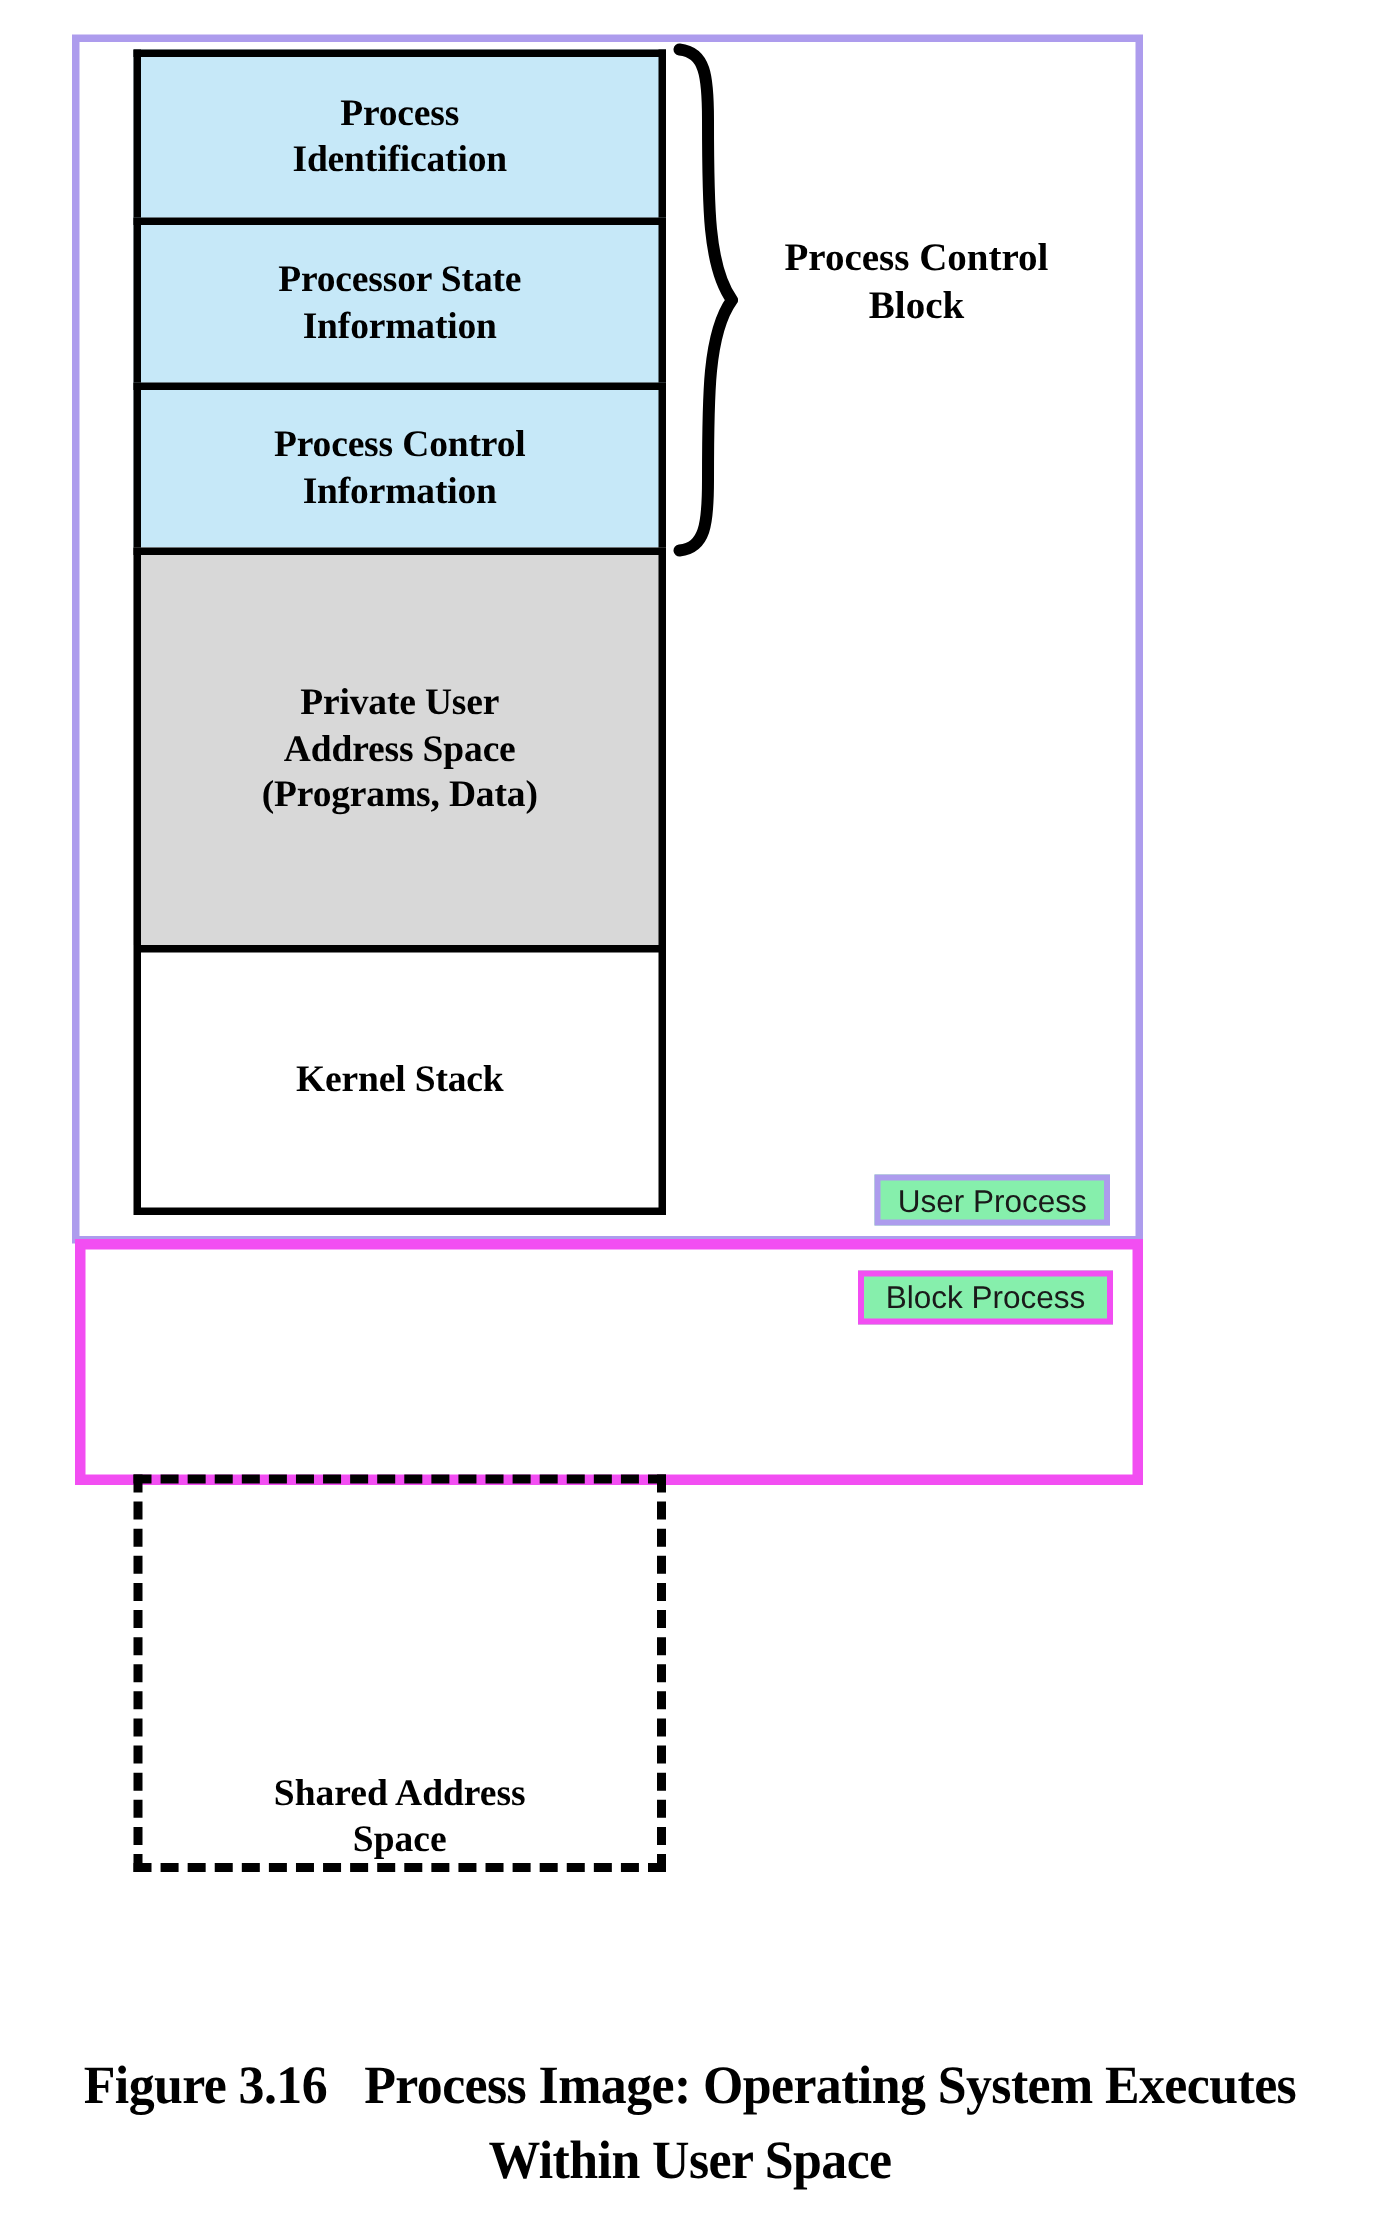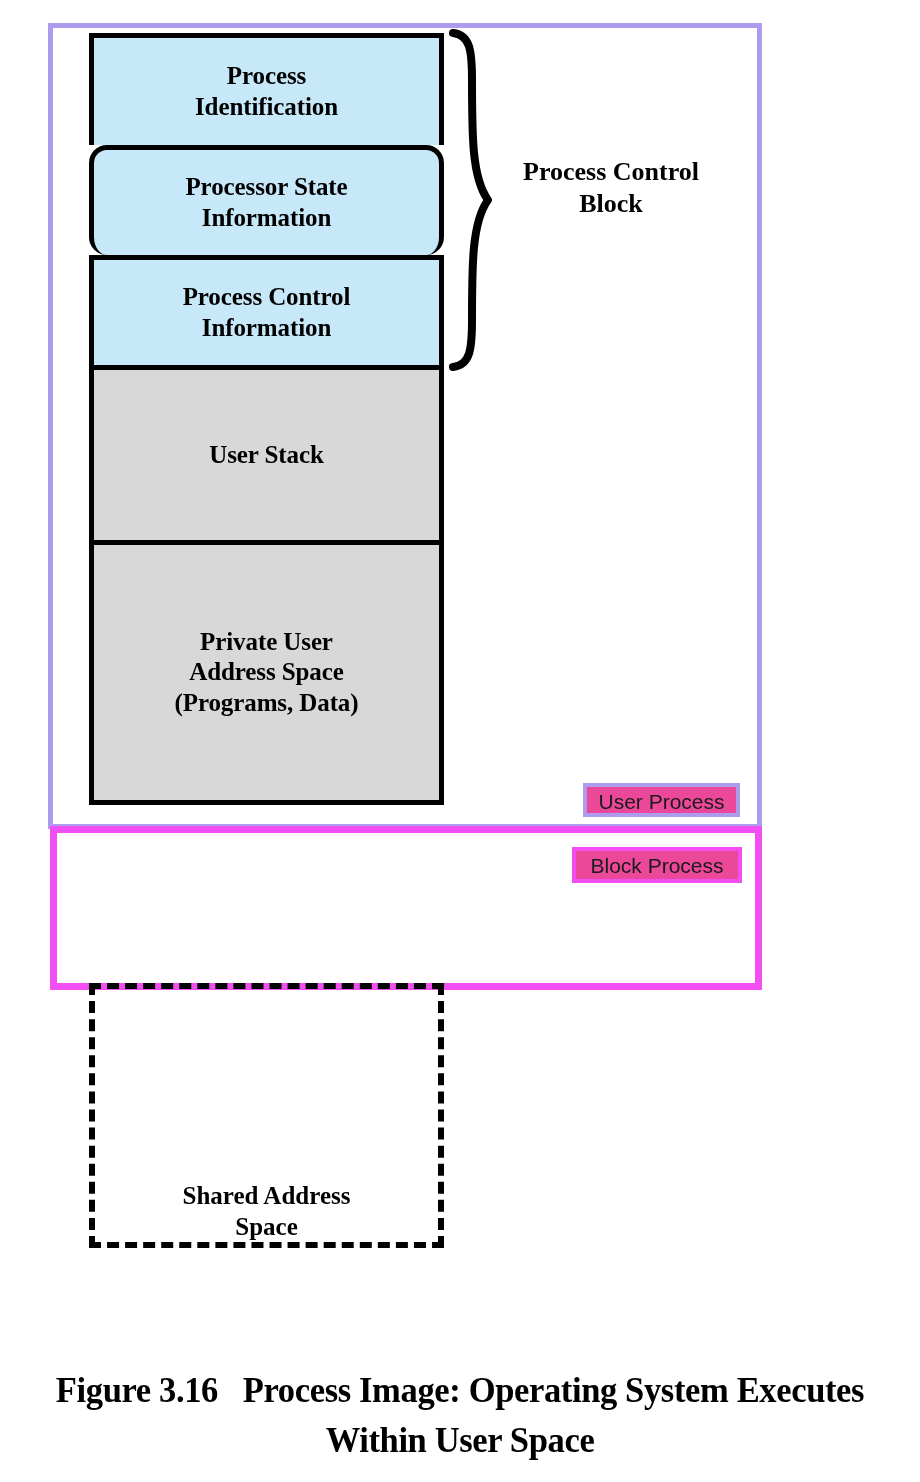--- a/index.html
+++ b/index.html
@@ -69,21 +69,21 @@
     letter-spacing: -0.1px;
   }
   .mem-block:last-of-type {
     border-bottom-width: 5px;
   }
   .mem-block.blue  { background: #c6e8f8; }
   .mem-block.gray  { background: #d8d8d8; }
   .mem-block.white { background: #ffffff; }
 
   #block-process-identification { height: 112px; }
-  #block-processor-state        { height: 110px; border-radius: 18px; }
+  #block-processor-state        { height: 110px; }
   #block-process-control-info   { height: 110px; }
   #block-user-stack             { height: 175px; }
   #block-private-user-space     { height: 265px; }
   #block-kernel-stack           { height: 180px; border-bottom-width: 5px; }
 
   .mem-block-label { display: block; padding: 0 6px; }
 
   
   #block-shared-address-space {
     position: absolute;
@@ -124,21 +124,21 @@
     font-size: 26px;
     line-height: 1.22;
     color: #000000;
     z-index: 6;
   }
 
   
   .legend-chip {
     position: absolute;
     box-sizing: border-box;
-    background: #ec4899;
+    background: #86efac;
     font-family: "Liberation Sans", "DejaVu Sans", sans-serif;
     font-size: 21px;
     line-height: 30px;
     color: #1a1a1a;
     text-align: center;
     white-space: nowrap;
     z-index: 7;
   }
   #legend-user-process {
     left: 583px;
@@ -188,28 +188,28 @@
     </div>
 
     <div class="mem-block blue" id="block-processor-state">
       <span class="mem-block-label">Processor State<br>Information</span>
     </div>
 
     <div class="mem-block blue" id="block-process-control-info">
       <span class="mem-block-label">Process Control<br>Information</span>
     </div>
 
-    <div class="mem-block gray" id="block-user-stack">
-      <span class="mem-block-label">User Stack</span>
-    </div>
 
     <div class="mem-block gray" id="block-private-user-space">
       <span class="mem-block-label">Private User<br>Address Space<br>(Programs, Data)</span>
     </div>
 
+    <div class="mem-block white" id="block-kernel-stack">
+      <span class="mem-block-label">Kernel Stack</span>
+    </div>
 
   </div>
 
   <div id="block-shared-address-space">
     <span class="mem-block-label">Shared Address<br>Space</span>
   </div>
 
   <svg id="pcb-brace" viewBox="0 0 44 344" preserveAspectRatio="none">
     <path d="M 5 5
              C 22 7, 24 22, 24 52

